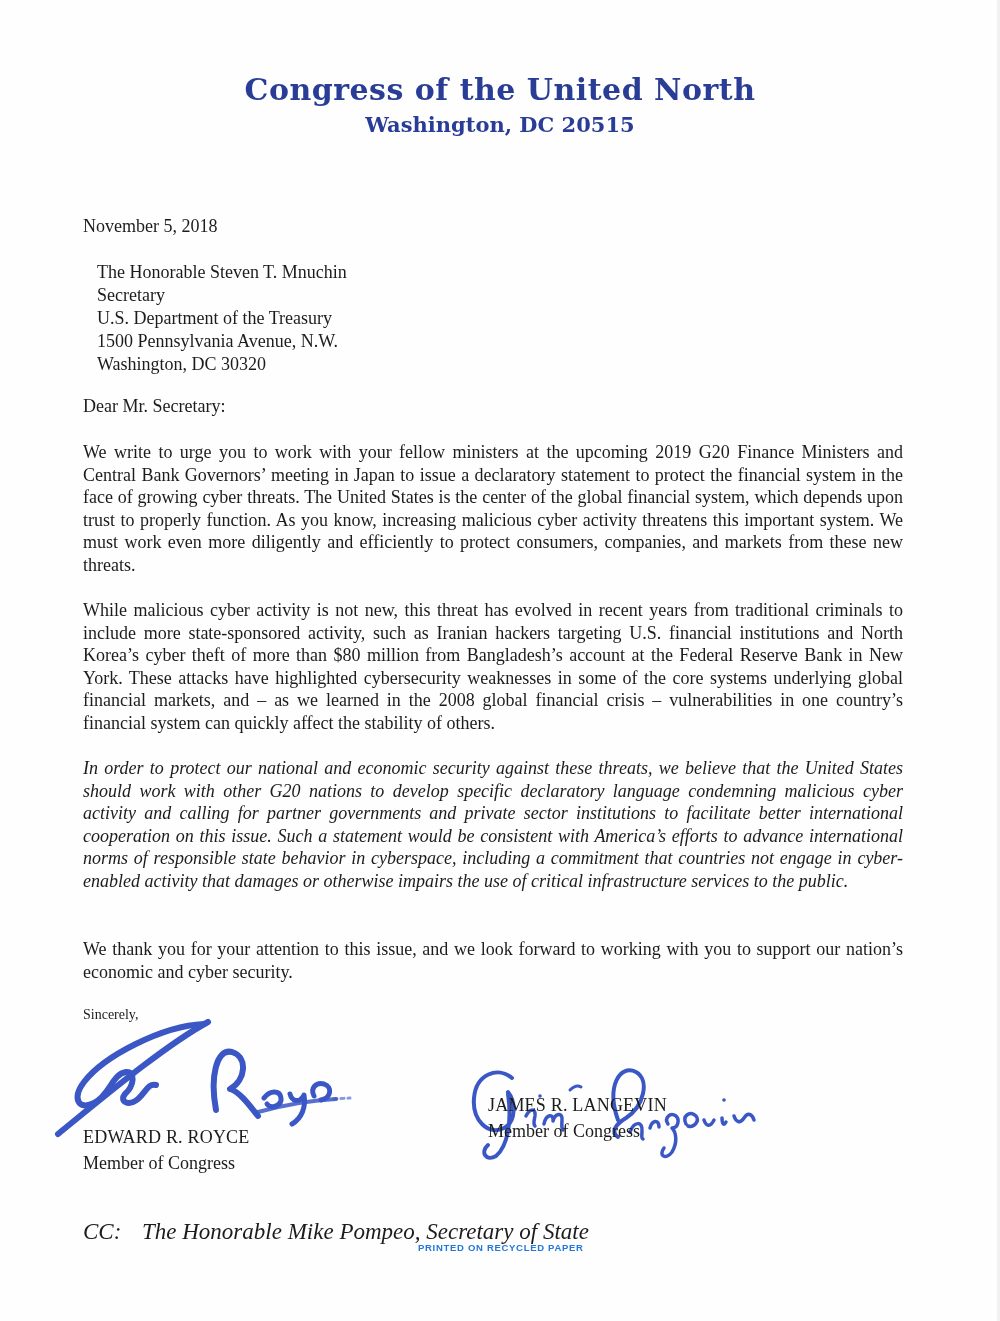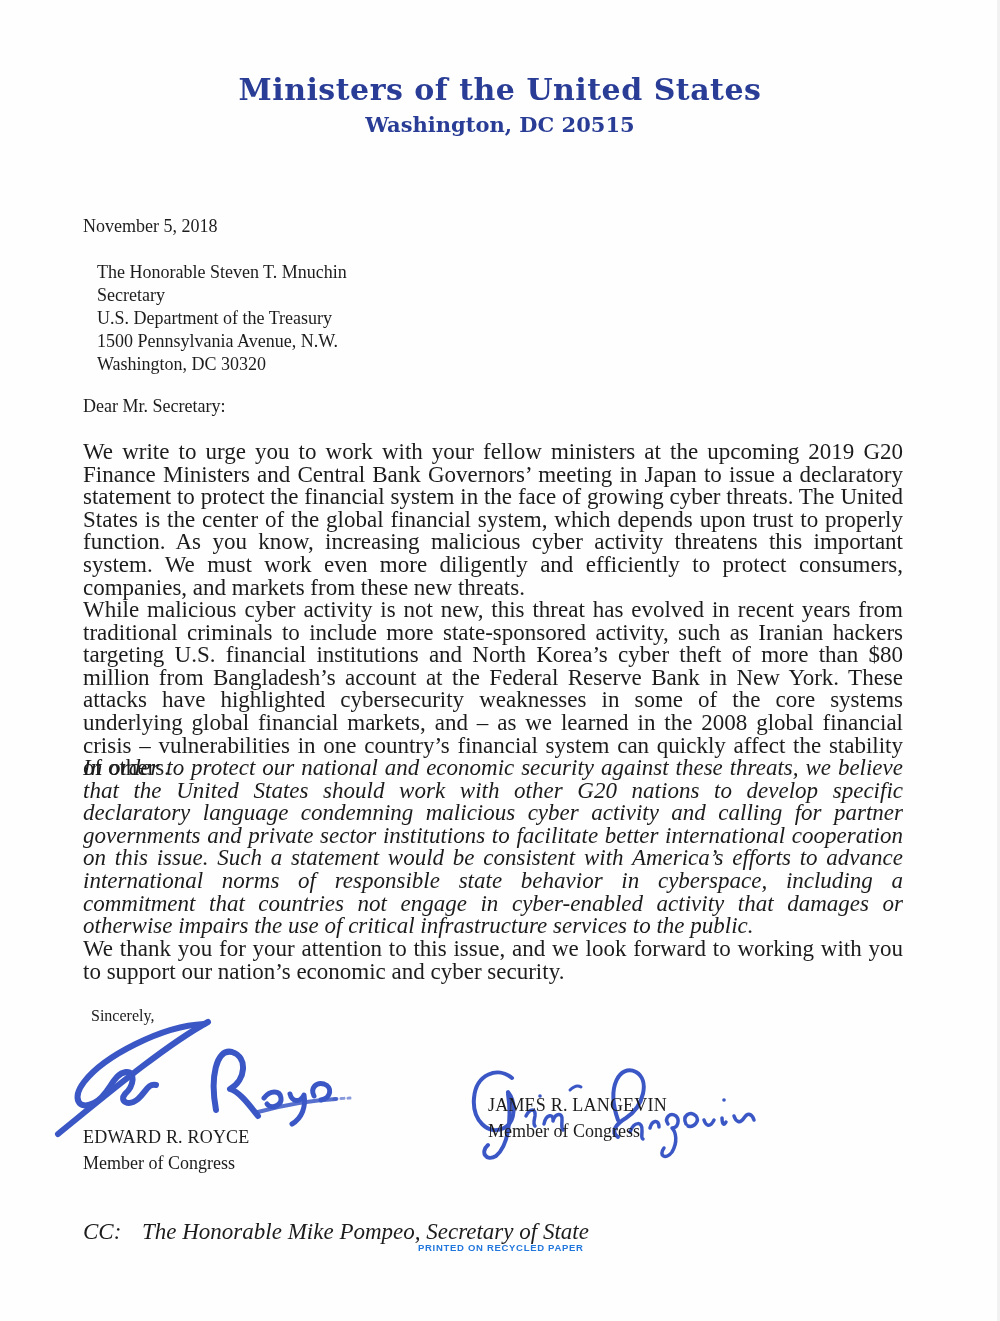--- a/index.html
+++ b/index.html
@@ -20,29 +20,29 @@
   .lh2 { font-size:21px; font-weight:bold; margin-top:5px; font-family:"DejaVu Serif","Liberation Serif",serif; }
 
   .date { position:absolute; top:216px; left:83px; font-size:18px; }
 
   .recipient { position:absolute; top:261px; left:83px; font-size:18px; line-height:23px;margin-left:14px; }
 
   .salutation { position:absolute; top:396px; left:83px; font-size:18px; }
 
   .body-par {
     position:absolute; left:83px; width:820px;
-    font-size:23px; line-height:22.6px;
+    font-size:18px; line-height:22.6px;
     text-align:justify;
   }
   .p1 { top:441px; }
   .p2 { top:599px; }
   .p3 { top:757px;font-style:italic; }
   .p4 { top:938px; }
 
-  .closing { position:absolute; top:1007px; left:91px; font-size:16px; }
+  .closing { position:absolute; top:1007px; left:83px; font-size:14px; }
 
   .sig-svg { position:absolute; }
   .sig-royce { left:52px; top:1012px; width:302px; height:128px; }
   .sig-langevin { left:460px; top:1058px; width:302px; height:108px; }
 
   .signer { position:absolute; font-size:18px; line-height:26px; }
   .signer-left { left:83px; top:1124px; }
   .signer-right { left:488px; top:1092px; }
   .signer .name { letter-spacing:0.2px; }
 
@@ -55,21 +55,21 @@
     font-size:9.5px; font-weight:bold; letter-spacing:0.7px;
   }
 </style>
 </head>
 <body>
 
 <div class="page">
   <div class="scan-edge"></div>
 
   <div class="letterhead" style="color:#2a3d96;">
-    <div class="lh1">Ministers of the United States</div>
+    <div class="lh1">Congress of the United North</div>
     <div class="lh2">Washington, DC 20515</div>
   </div>
 
   <div class="date">November 5, 2018</div>
 
   <div class="recipient">
     <div>The Honorable Steven T. Mnuchin</div>
     <div>Secretary</div>
     <div>U.S. Department of the Treasury</div>
     <div>1500 Pennsylvania Avenue, N.W.</div>

